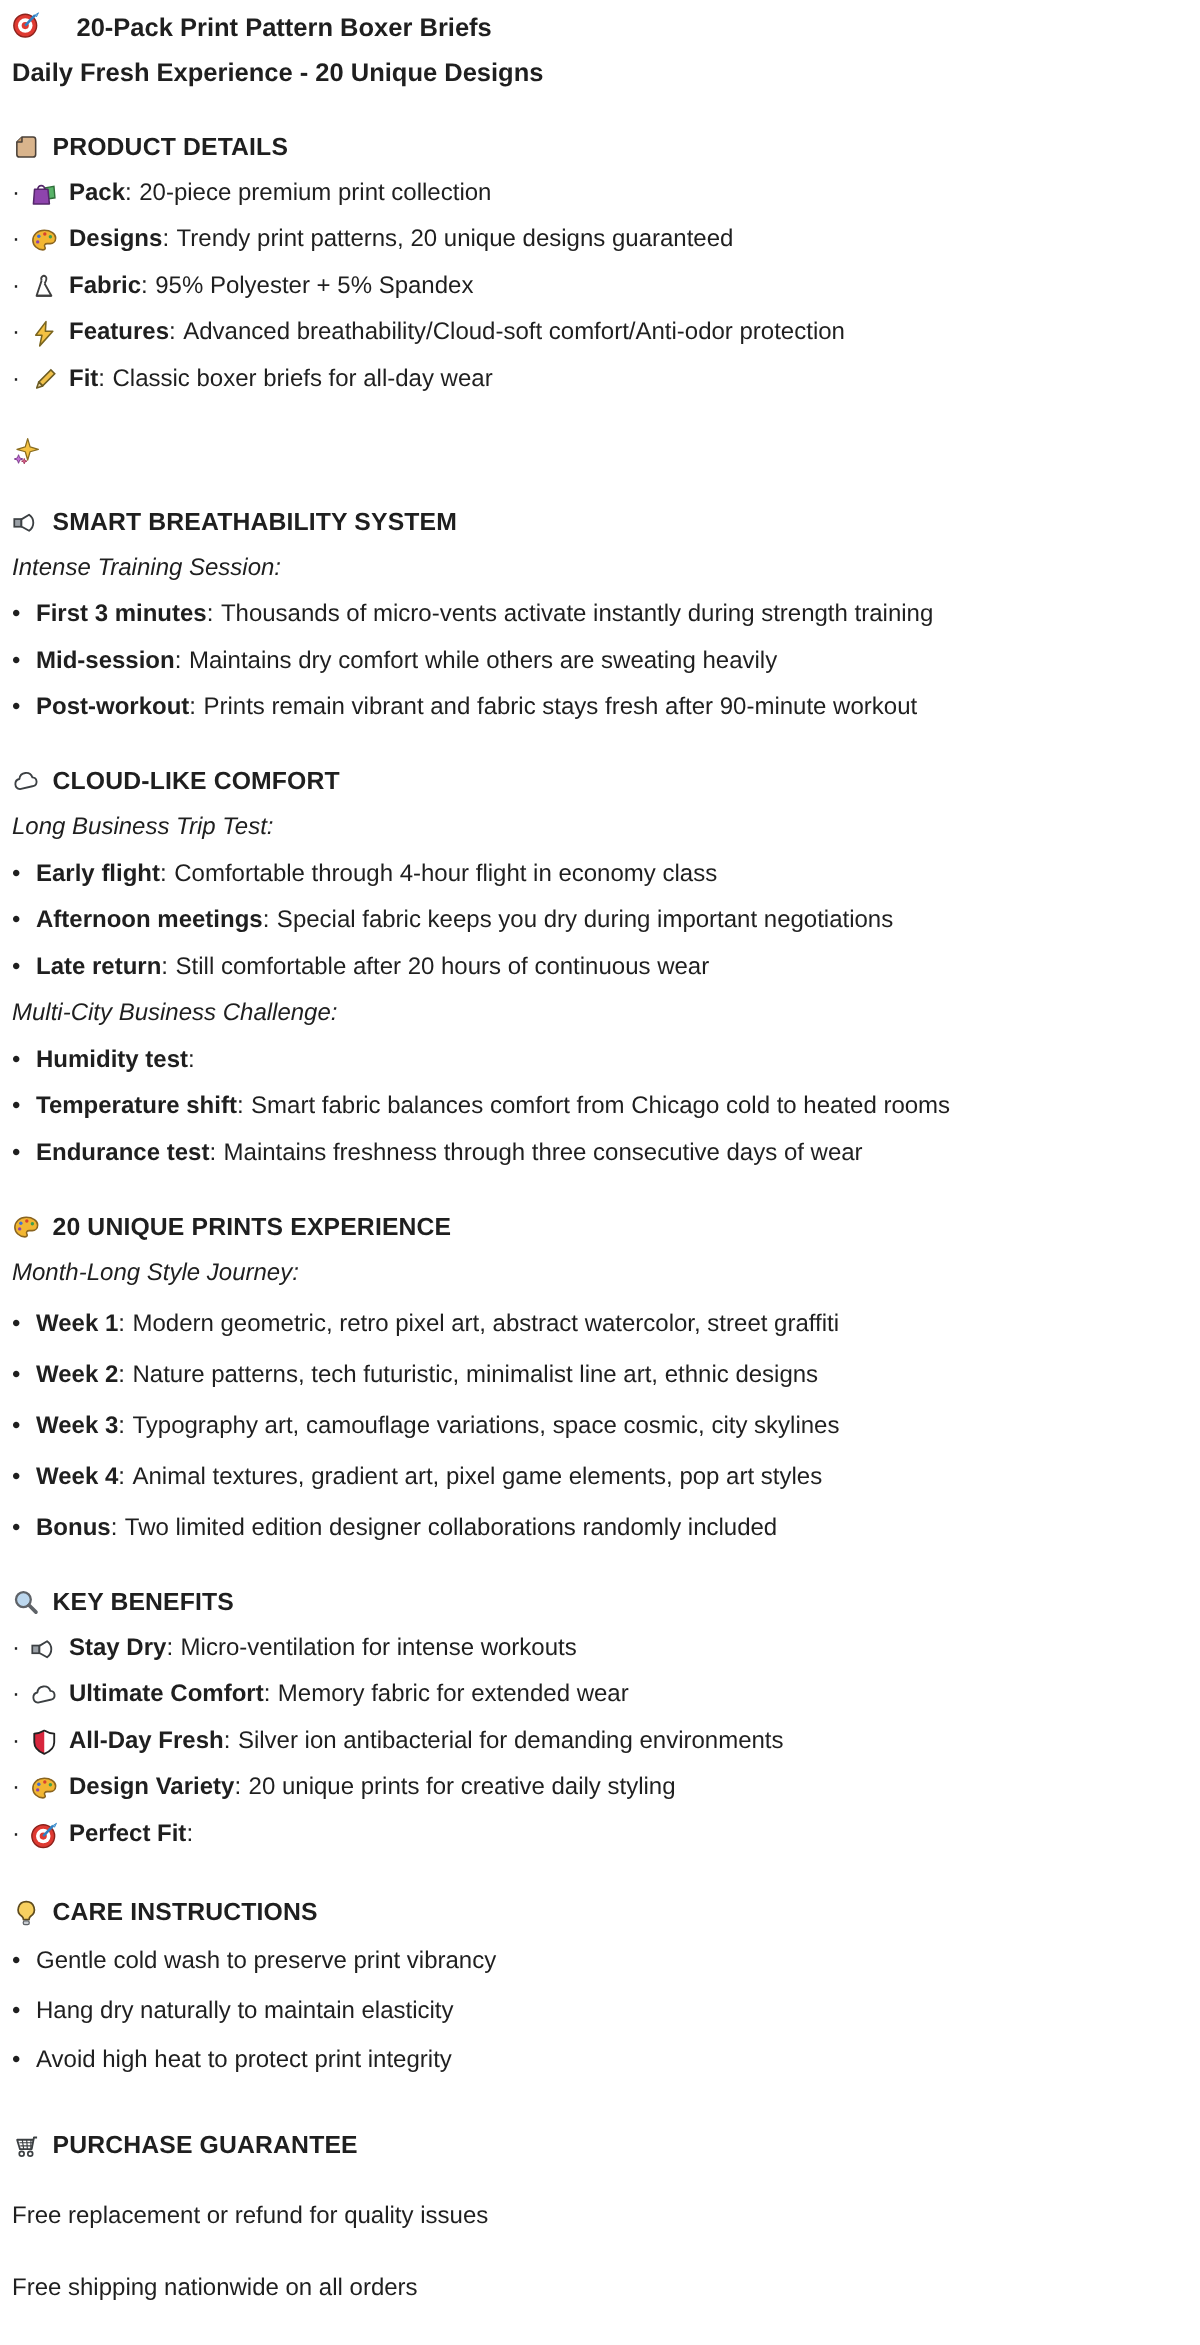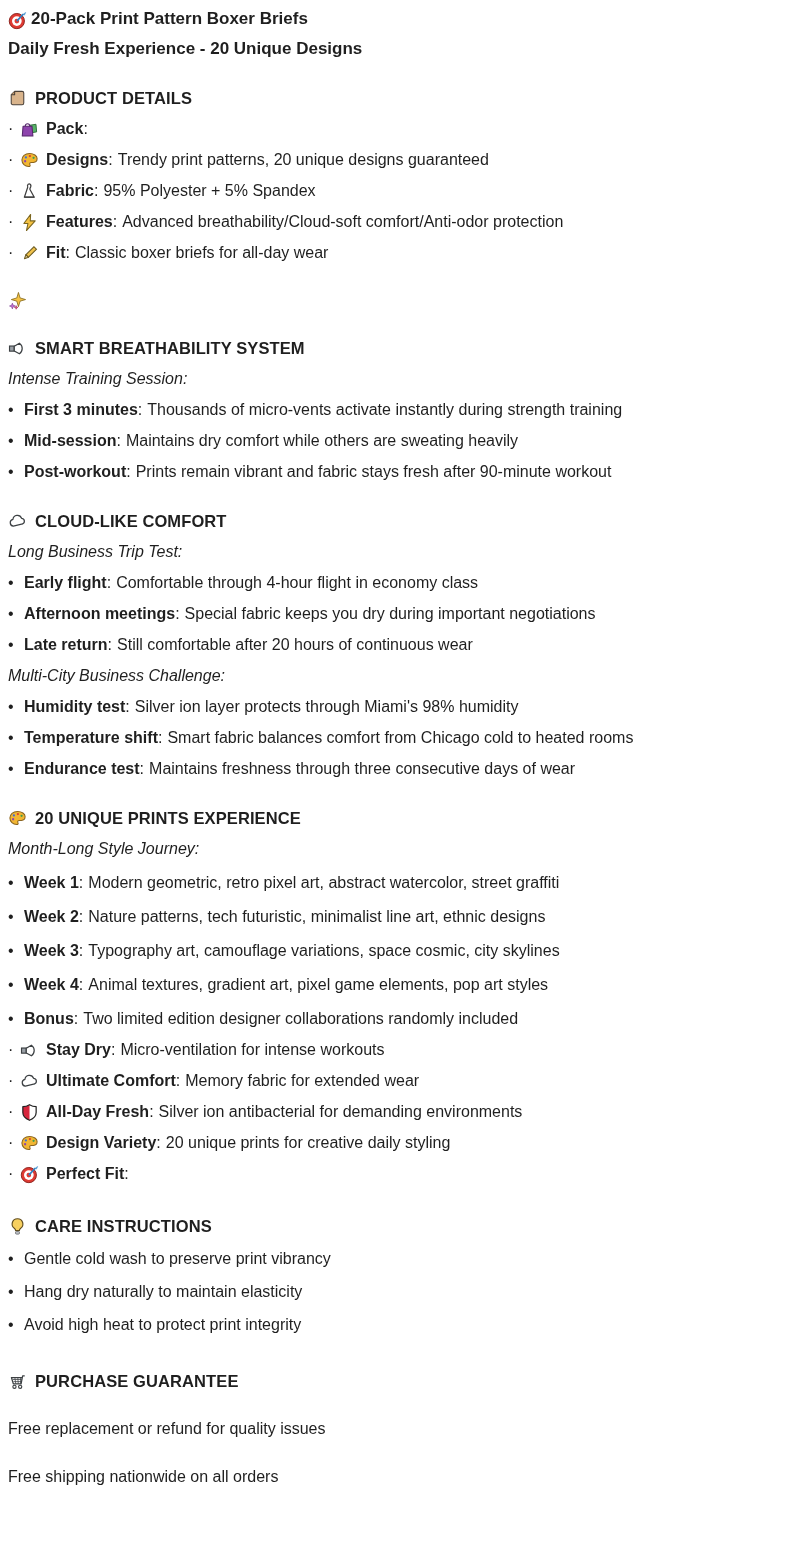--- a/index.html
+++ b/index.html
@@ -3,21 +3,21 @@
 <meta charset="utf-8">
 <style>
   html,body{margin:0;padding:0;background:#ffffff;}
   body{
     width:800px;height:1563px;overflow:hidden;
     font-family:"Liberation Sans","DejaVu Sans",sans-serif;
     color:#1f1f1f;font-size:16px;
   }
   .doc{padding:7px 0 0 8px;}
   .nowrap{white-space:nowrap;}
-  .title{font-size:17px;font-weight:700;line-height:23px;display:flex;align-items:flex-end;gap:4px;}
+  .title{font-size:17px;font-weight:700;line-height:23px;display:flex;align-items:flex-start;gap:24px;}
   .subtitle{font-size:17px;font-weight:700;line-height:22px;margin-top:8px;}
   .heading{font-size:16.5px;font-weight:700;line-height:22px;margin-top:27px;display:flex;align-items:center;gap:8px;letter-spacing:.1px;}
   .heading.mt-first{align-items:center;}
   .heading.mt-care{margin-top:30px;}
   .heading.mt-purchase{margin-top:34px;}
   .line{line-height:22px;margin-top:9px;display:flex;align-items:center;}
   .sec-prints .line{margin-top:12px;}
   .sec-care .line{margin-top:11px;}
   .dot-small{display:inline-block;width:12px;color:#1f1f1f;text-align:left;flex:none;}
   .dot-big{display:inline-block;width:16px;color:#1f1f1f;text-align:left;flex:none;}
@@ -131,20 +131,21 @@
     <span>PRODUCT DETAILS</span>
   </div>
   <div class="line nowrap">
     <span class="dot-small">·</span>
     <span class="ic ic-gap">
         <svg viewBox="0 0 20 20">
           <use href="#i-bag"></use>
         </svg>
       </span>
     <span class="lbl">Pack</span>
+    <span class="txt">20-piece premium print collection</span>
   </div>
   <div class="line nowrap">
     <span class="dot-small">·</span>
     <span class="ic ic-gap">
         <svg viewBox="0 0 20 20">
           <use href="#i-palette"></use>
         </svg>
       </span>
     <span class="lbl">Designs</span>
     <span class="txt">Trendy print patterns, 20 unique designs guaranteed</span>
@@ -235,21 +236,20 @@
   <div class="line nowrap">
     <span class="dot-big">•</span>
     <span class="lbl">Late return</span>
     <span class="txt">Still comfortable after 20 hours of continuous wear</span>
   </div>
 
   <div class="scenario nowrap">Multi-City Business Challenge:</div>
   <div class="line nowrap">
     <span class="dot-big">•</span>
     <span class="lbl">Humidity test</span>
-    <span class="txt">Silver ion layer protects through Miami's 98% humidity</span>
   </div>
   <div class="line nowrap">
     <span class="dot-big">•</span>
     <span class="lbl">Temperature shift</span>
     <span class="txt">Smart fabric balances comfort from Chicago cold to heated rooms</span>
   </div>
   <div class="line nowrap">
     <span class="dot-big">•</span>
     <span class="lbl">Endurance test</span>
     <span class="txt">Maintains freshness through three consecutive days of wear</span>
@@ -285,20 +285,28 @@
       <span class="lbl">Week 4</span>
       <span class="txt">Animal textures, gradient art, pixel game elements, pop art styles</span>
     </div>
     <div class="line nowrap">
       <span class="dot-big">•</span>
       <span class="lbl">Bonus</span>
       <span class="txt">Two limited edition designer collaborations randomly included</span>
     </div>
   </div>
 
+  <div class="heading nowrap">
+    <span class="ic">
+        <svg viewBox="0 0 20 20">
+          <use href="#i-magnifier"></use>
+        </svg>
+      </span>
+    <span>KEY BENEFITS</span>
+  </div>
   <div class="line nowrap">
     <span class="dot-small">·</span>
     <span class="ic ic-gap">
         <svg viewBox="0 0 20 20">
           <use href="#i-megaphone"></use>
         </svg>
       </span>
     <span class="lbl">Stay Dry</span>
     <span class="txt">Micro-ventilation for intense workouts</span>
   </div>

